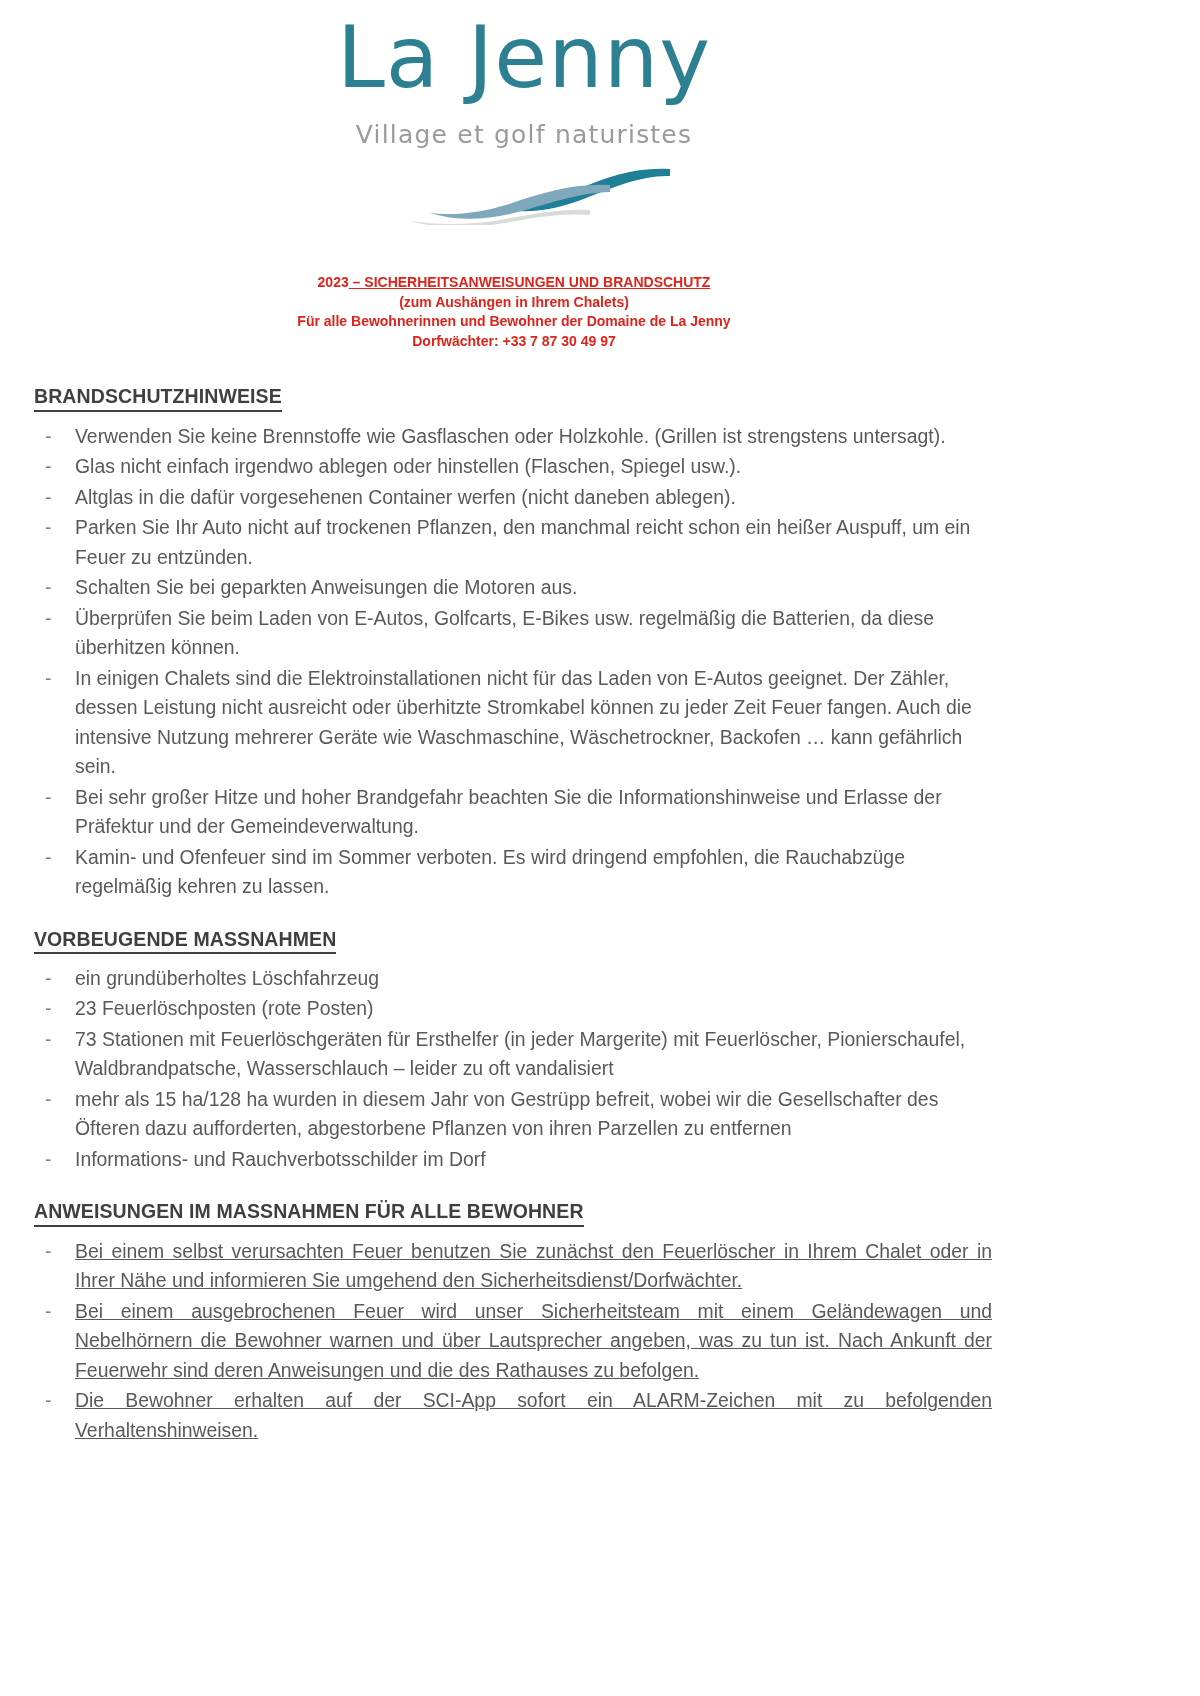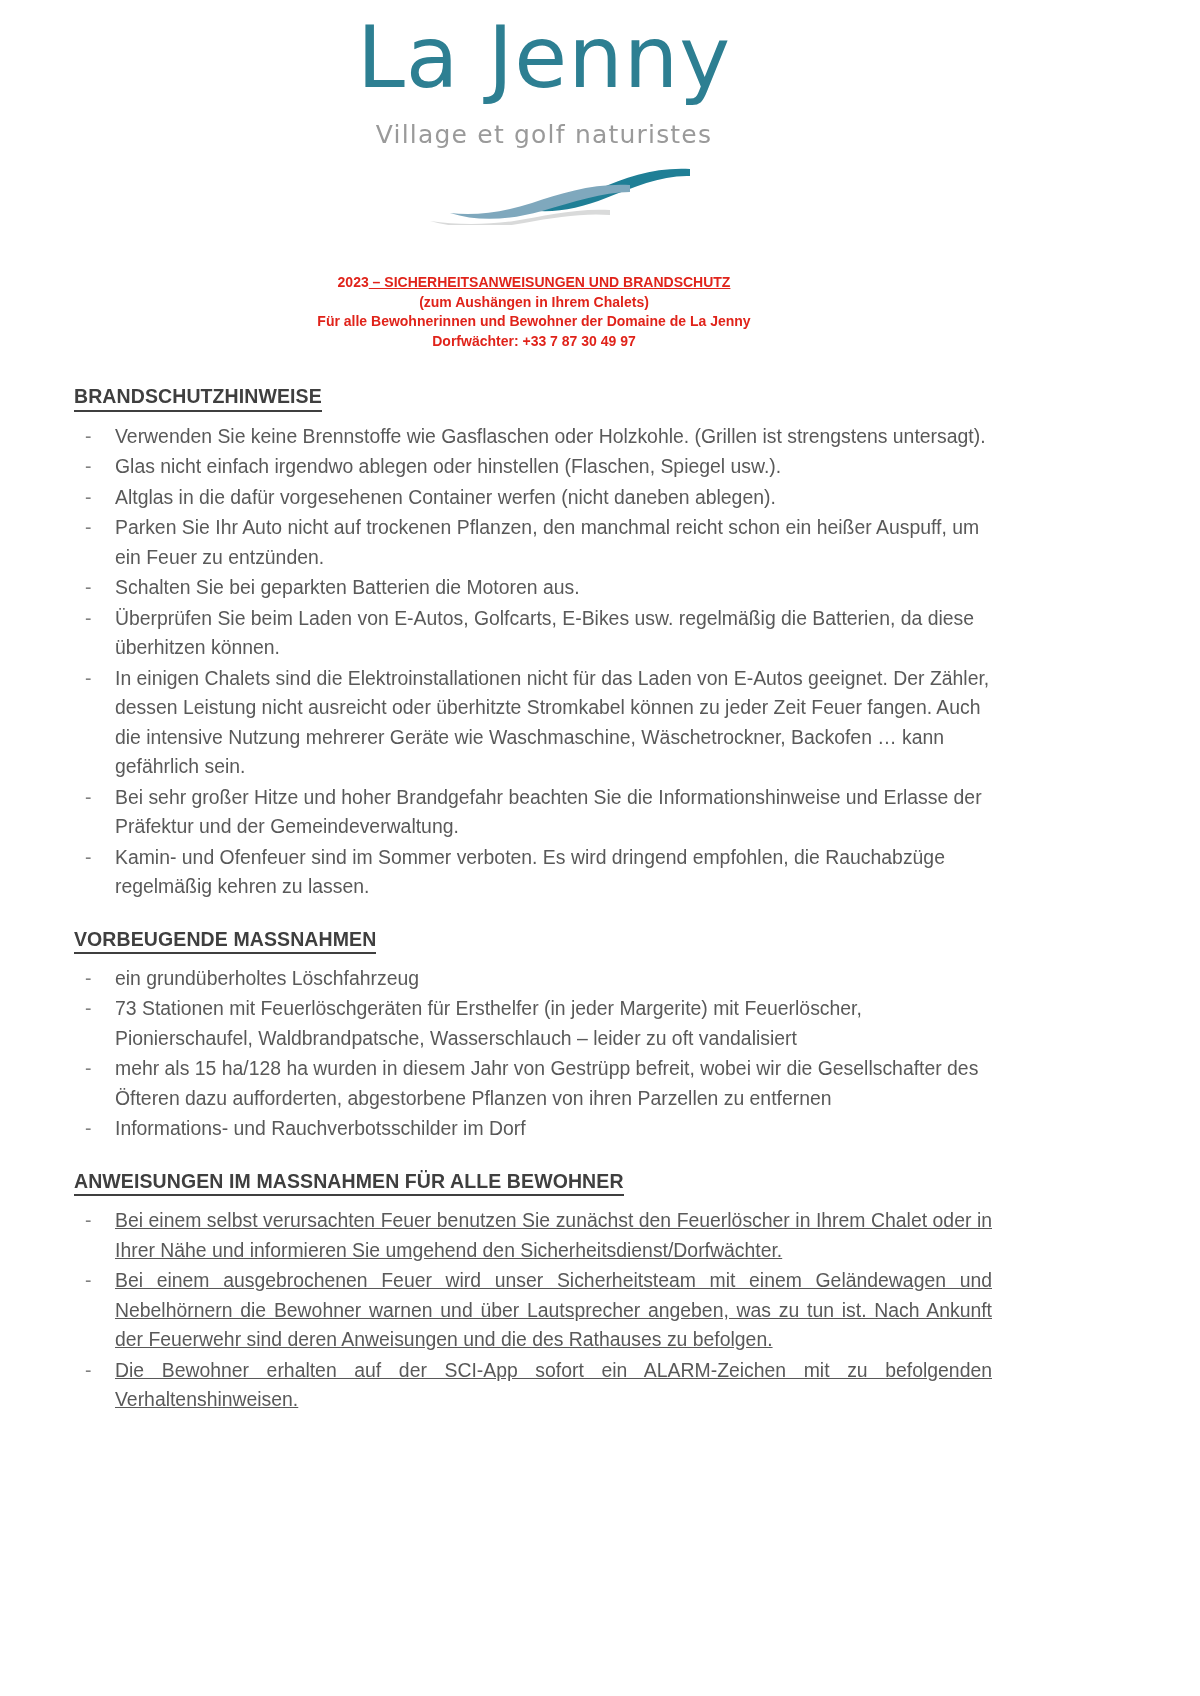--- a/index.html
+++ b/index.html
@@ -14,21 +14,21 @@
     font-family: "Liberation Sans", sans-serif;
     color: #595959;
     -webkit-font-smoothing: antialiased;
   }
 
   .page {
     position: relative;
     width: 1060px;
     min-height: 1696px;
     box-sizing: border-box;
-    padding: 0 66px 40px 74px;
+    padding: 0 66px 40px 34px;
     background: #ffffff;
   }
 
   
   .logo-block {
     padding-top: 14px;
     display: flex;
     flex-direction: column;
     align-items: center;
   }
@@ -142,31 +142,32 @@
   </div>
 
   <div id="sections-root">
       <div class="section first">
         <div class="heading-row"><h2 class="section-heading">BRANDSCHUTZHINWEISE</h2></div>
         <ul class="bullets">
           <li>Verwenden Sie keine Brennstoffe wie Gasflaschen oder Holzkohle. (Grillen ist strengstens untersagt).</li>
           <li>Glas nicht einfach irgendwo ablegen oder hinstellen (Flaschen, Spiegel usw.).</li>
           <li>Altglas in die dafür vorgesehenen Container werfen (nicht daneben ablegen).</li>
           <li>Parken Sie Ihr Auto nicht auf trockenen Pflanzen, den manchmal reicht schon ein heißer Auspuff, um ein Feuer zu entzünden.</li>
-          <li>Schalten Sie bei geparkten Batterien die Motoren aus.</li>
+          <li>Schalten Sie bei geparkten Anweisungen die Motoren aus.</li>
           <li>Überprüfen Sie beim Laden von E-Autos, Golfcarts, E-Bikes usw. regelmäßig die Batterien, da diese überhitzen können.</li>
           <li>In einigen Chalets sind die Elektroinstallationen nicht für das Laden von E-Autos geeignet. Der Zähler, dessen Leistung nicht ausreicht oder überhitzte Stromkabel können zu jeder Zeit Feuer fangen. Auch die intensive Nutzung mehrerer Geräte wie Waschmaschine, Wäschetrockner, Backofen … kann gefährlich sein.</li>
           <li>Bei sehr großer Hitze und hoher Brandgefahr beachten Sie die Informationshinweise und Erlasse der Präfektur und der Gemeindeverwaltung.</li>
           <li>Kamin- und Ofenfeuer sind im Sommer verboten. Es wird dringend empfohlen, die Rauchabzüge regelmäßig kehren zu lassen.</li>
         </ul>
       </div>
       <div class="section">
         <div class="heading-row"><h2 class="section-heading">VORBEUGENDE MASSNAHMEN</h2></div>
         <ul class="bullets">
           <li>ein grundüberholtes Löschfahrzeug</li>
+          <li>23 Feuerlöschposten (rote Posten)</li>
           <li>73 Stationen mit Feuerlöschgeräten für Ersthelfer (in jeder Margerite) mit Feuerlöscher, Pionierschaufel, Waldbrandpatsche, Wasserschlauch – leider zu oft vandalisiert</li>
           <li>mehr als 15 ha/128 ha wurden in diesem Jahr von Gestrüpp befreit, wobei wir die Gesellschafter des Öfteren dazu aufforderten, abgestorbene Pflanzen von ihren Parzellen zu entfernen</li>
           <li>Informations- und Rauchverbotsschilder im Dorf</li>
         </ul>
       </div>
       <div class="section">
         <div class="heading-row"><h2 class="section-heading">ANWEISUNGEN IM MASSNAHMEN FÜR ALLE BEWOHNER</h2></div>
         <ul class="bullets justified">
           <li>Bei einem selbst verursachten Feuer benutzen Sie zunächst den Feuerlöscher in Ihrem Chalet oder in Ihrer Nähe und informieren Sie umgehend den Sicherheitsdienst/Dorfwächter.</li>
           <li>Bei einem ausgebrochenen Feuer wird unser Sicherheitsteam mit einem Geländewagen und Nebelhörnern die Bewohner warnen und über Lautsprecher angeben, was zu tun ist. Nach Ankunft der Feuerwehr sind deren Anweisungen und die des Rathauses zu befolgen.</li>

